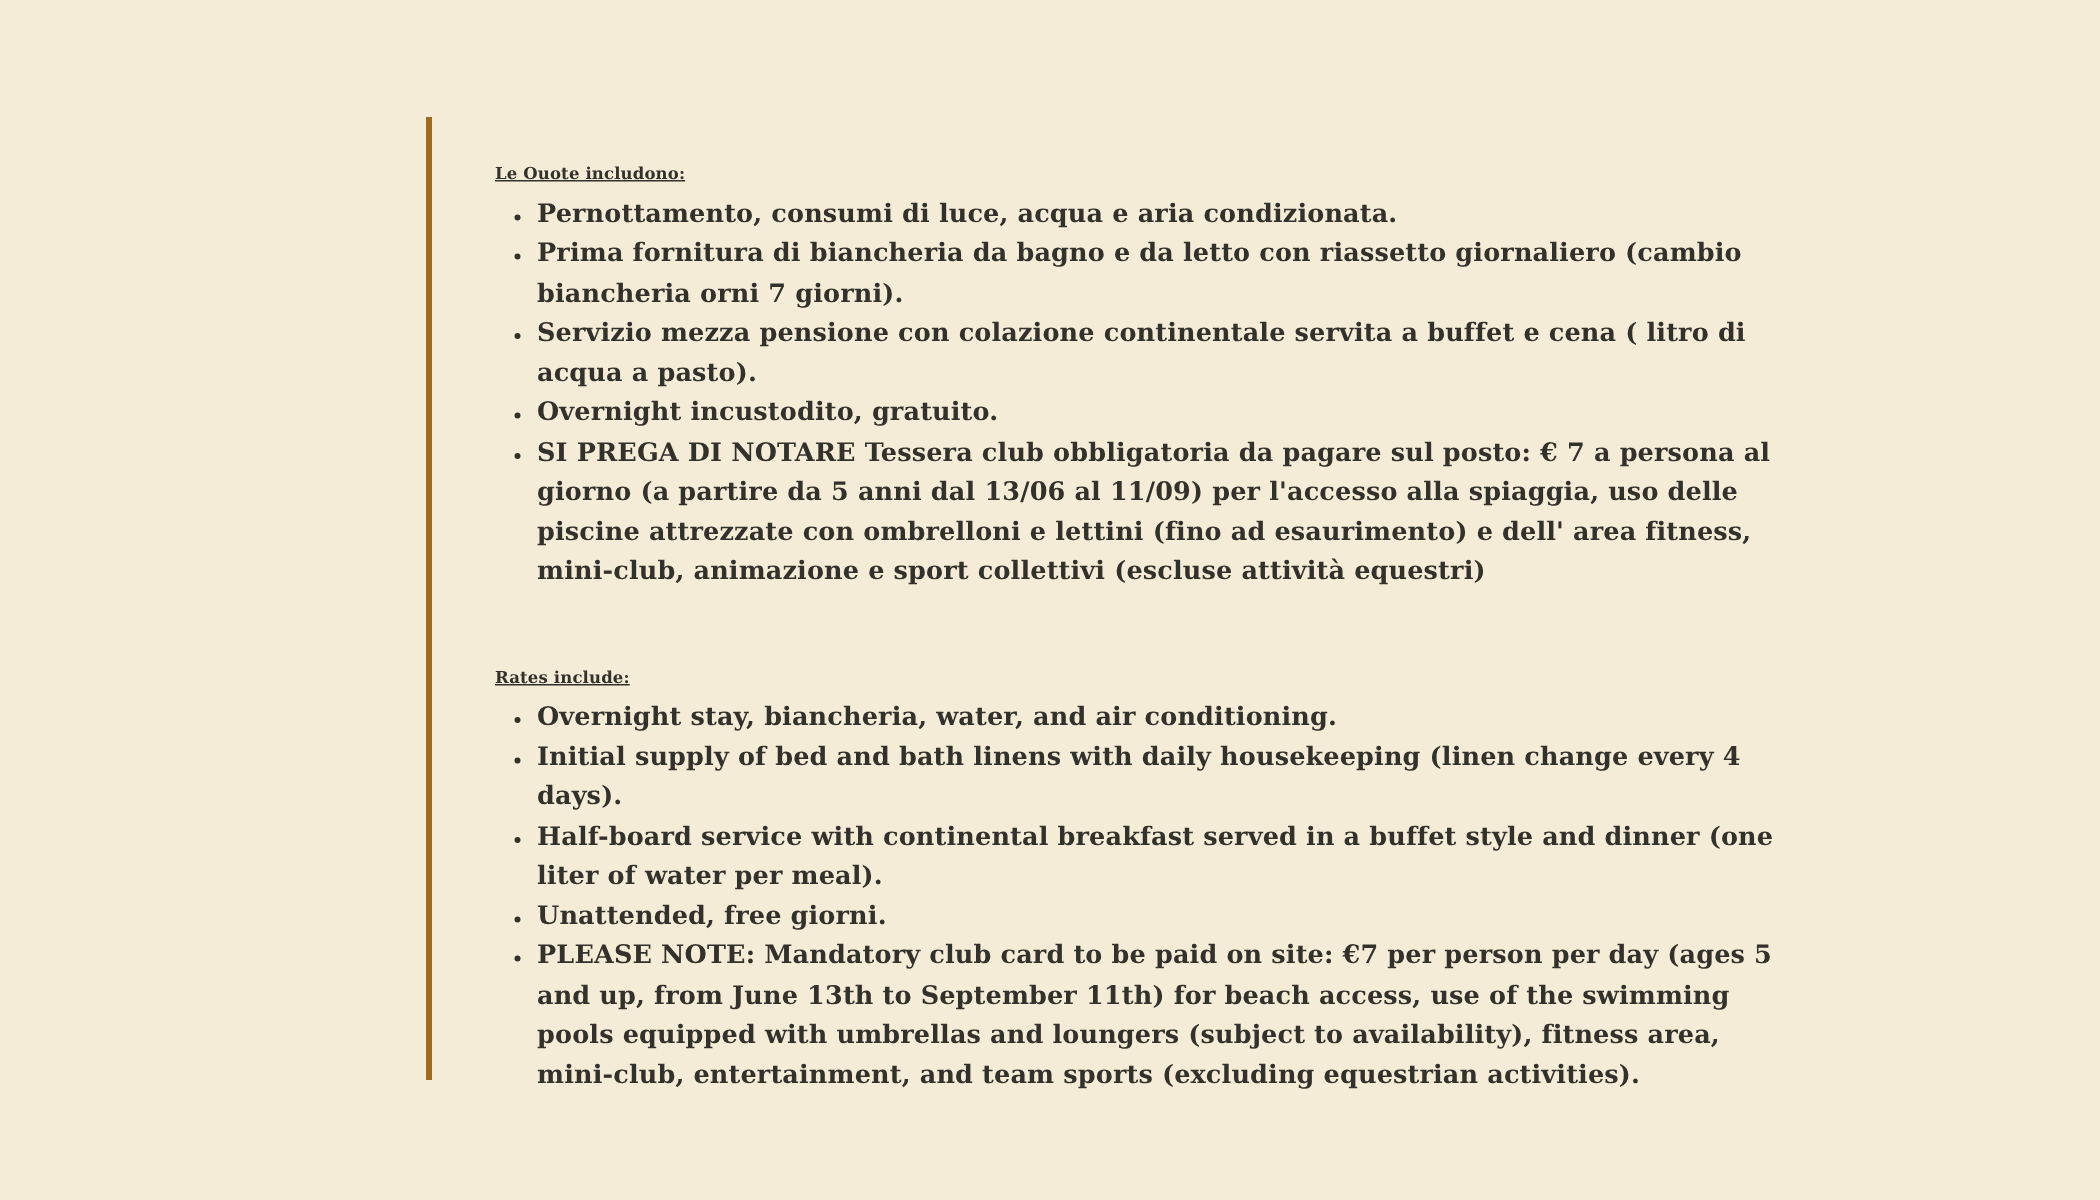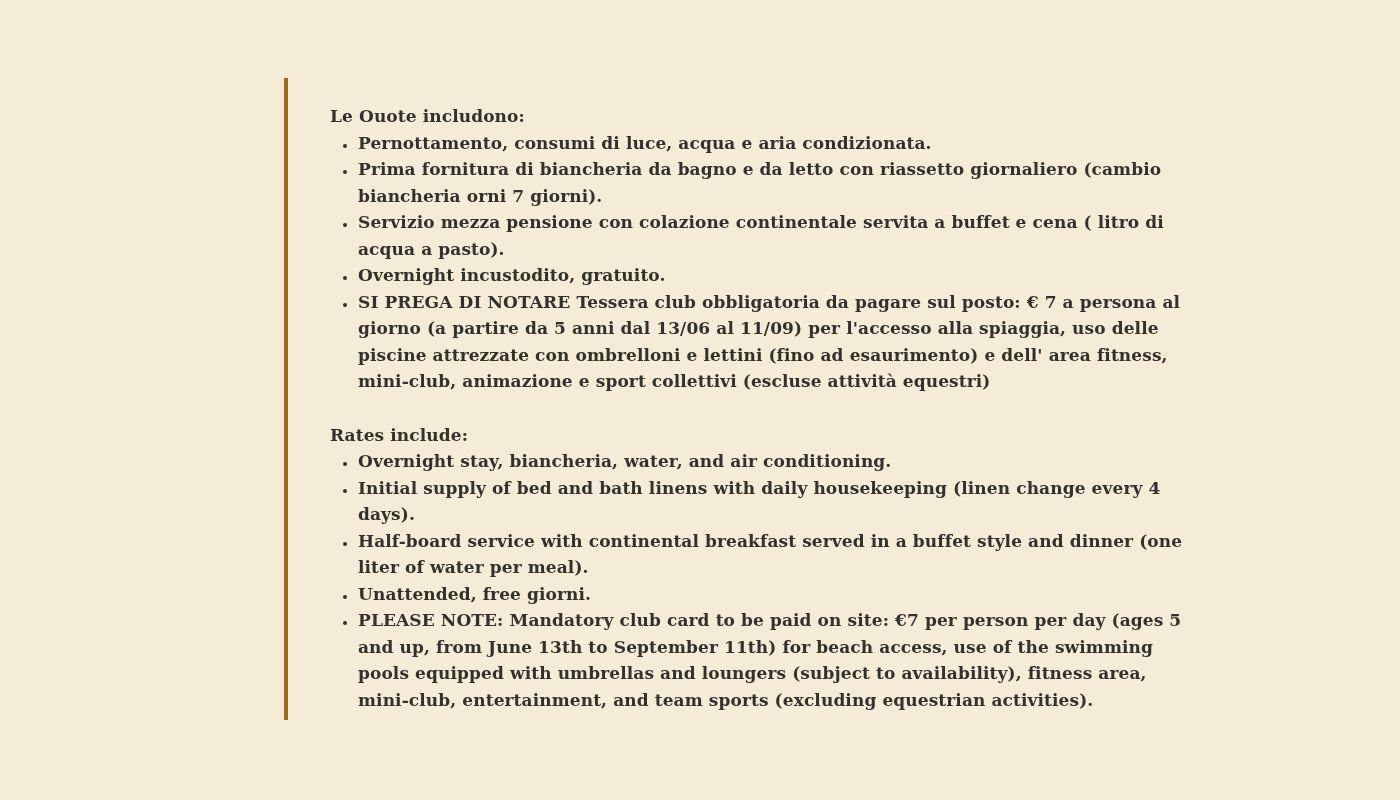--- a/index.html
+++ b/index.html
@@ -33,38 +33,39 @@
     position: absolute;
     left: 330px;
     top: 103px;
     width: 872px;
     font-size: 17px;
     line-height: 26.5px;
     letter-spacing: 0.1px;
   }
   .section-heading {
     margin: 0;
-    font-size: 17px;
+    font-size: 11px;
     font-weight: bold;
     line-height: 26.5px;
+    text-decoration: underline;
   }
   ul.bullet-list {
     margin: 0;
     padding-left: 27px;
     list-style-type: disc;
     font-weight: bold;
   }
   ul.bullet-list li {
     padding-left: 1px;
   }
   ul.bullet-list li::marker {
     font-size: 0.72em;
   }
   .section + .section {
-    margin-top: 27px;
+    margin-top: 44px;
   }
 </style>
 </head>
 <body>
 
 <div class="accent-line"></div>
 
 <main class="content">
 
   <section class="section">

